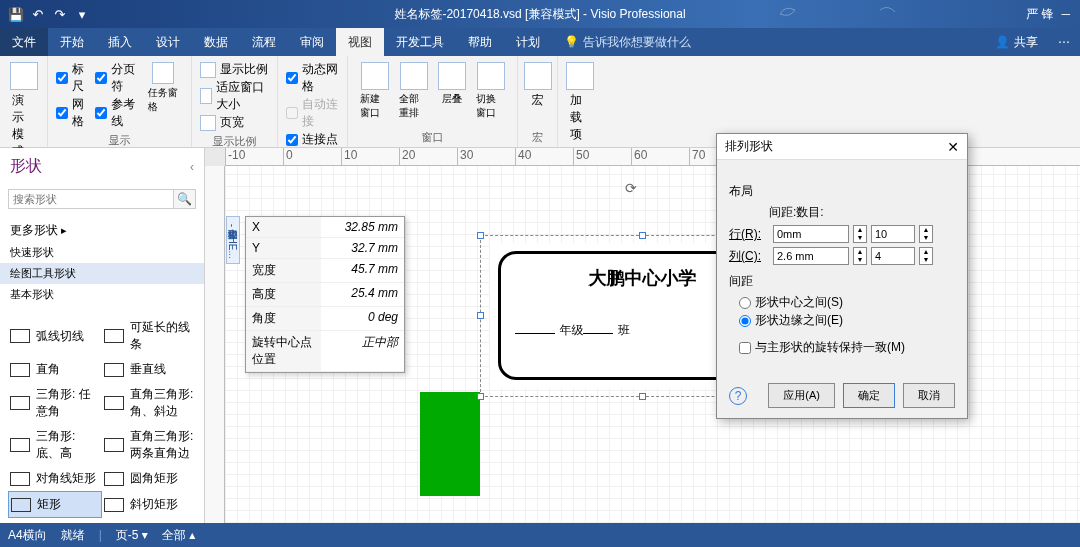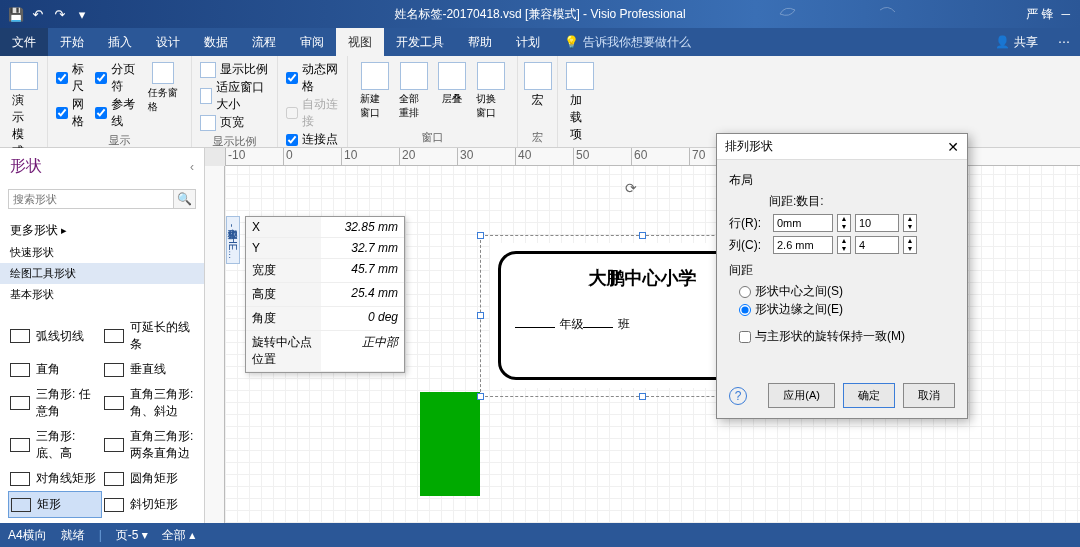--- a/index.html
+++ b/index.html
@@ -47,32 +47,32 @@
 .vert-tab{position:absolute;left:1px;top:50px;width:14px;background:#e8f0fb;border:1px solid #a5c0e0;font-size:10px;color:#2b5797;writing-mode:vertical-rl;padding:4px 0;text-align:center;}
 .prop-panel{position:absolute;left:20px;top:50px;width:160px;background:#fff;border:1px solid #999;box-shadow:2px 2px 6px rgba(0,0,0,0.2);font-size:11px;}
 .prop-panel .row{display:flex;border-bottom:1px solid #eee;}
 .prop-panel .row .k{width:75px;padding:3px 6px;background:#f5f5f5;}
 .prop-panel .row .v{flex:1;padding:3px 6px;text-align:right;font-style:italic;}
 .green-rect{position:absolute;left:195px;top:226px;width:60px;height:104px;background:#0a0;}
 .card{position:absolute;left:265px;top:77px;width:305px;height:145px;background:#fff;}
 .card-sel{position:absolute;border:1px dashed #888;pointer-events:none;}
 .handle{position:absolute;width:7px;height:7px;background:#fff;border:1px solid #3b7dd8;}
 .card-inner{position:absolute;inset:8px;border:3px solid #000;border-radius:18px;background:#fff;text-align:center;padding:8px 14px;}
-.card-inner .t1{font-size:18px;font-weight:bold;margin:4px 0 20px;}
+.card-inner .t1{font-size:18px;font-weight:bold;margin:4px 0 26px;}
 .card-inner .line{font-size:16px;text-align:left;margin:6px 0;}
 .card-inner .line u{display:inline-block;border-bottom:1.5px solid #000;min-width:100px;height:18px;}
 .rot-ic{position:absolute;left:400px;top:14px;font-size:14px;color:#666;}
 .dialog{position:absolute;left:716px;top:133px;width:252px;height:286px;background:#f0f0f0;border:1px solid #888;box-shadow:3px 3px 10px rgba(0,0,0,0.3);}
 .dialog .dlg-title{height:26px;background:#fff;border-bottom:1px solid #ddd;display:flex;align-items:center;padding:0 8px;justify-content:space-between;font-size:12px;}
 .dialog .close{font-size:14px;cursor:pointer;}
-.dlg-body{padding:8px 12px;font-size:11px;}
+.dlg-body{padding:19px 12px;font-size:11px;}
 .grp-lbl{margin:4px 0;}
 .fld-row{display:flex;align-items:center;gap:4px;margin:4px 0;}
-.fld-row label{width:40px;}
-.fld-row input[type=text]{width:60px;border:1px solid #888;padding:2px 3px;font-size:11px;}
+.fld-row label{width:40px;text-decoration:underline;}
+.fld-row input[type=text]{width:76px;border:1px solid #888;padding:2px 3px;font-size:11px;}
 .spin{width:14px;height:18px;border:1px solid #888;background:#fff;display:flex;flex-direction:column;}
 .spin span{flex:1;font-size:7px;text-align:center;line-height:8px;}
 .dlg-btns{position:absolute;bottom:10px;right:12px;left:12px;display:flex;gap:8px;justify-content:flex-end;align-items:center;}
 .dlg-btns button{padding:4px 14px;border:1px solid #888;background:#e8e8e8;font-size:11px;cursor:pointer;}
 .dlg-btns button.def{border:1px solid #3b7dd8;}
 .help-ic{width:18px;height:18px;border:1px solid #3b7dd8;border-radius:50%;color:#3b7dd8;display:flex;align-items:center;justify-content:center;margin-right:auto;}
 .statusbar{height:24px;background:#2b5797;color:#fff;display:flex;align-items:center;padding:0 8px;gap:14px;font-size:11px;position:absolute;bottom:0;left:0;right:0;}
 .statusbar .sep{color:#6a9edb;}
 .deco{position:absolute;right:120px;top:0;width:200px;height:28px;opacity:.3;pointer-events:none;}
 </style>

